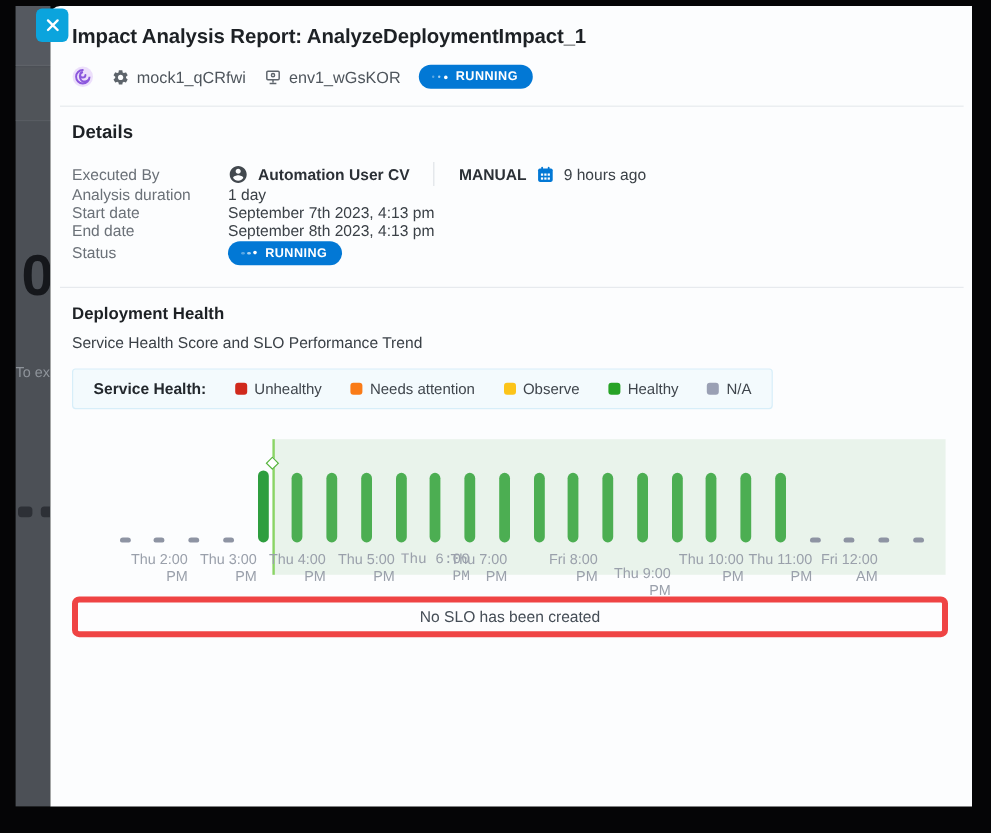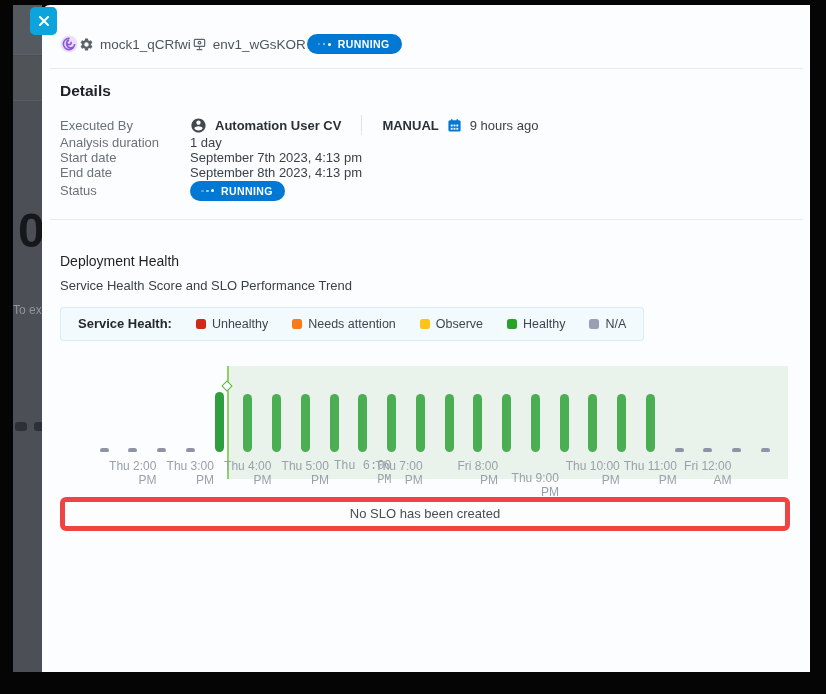--- a/index.html
+++ b/index.html
@@ -27,21 +27,21 @@
     background:#fcfdfe; border-top-left-radius:8px;
   }
   .close-btn {
     position:absolute; left:-12px; top:2px; width:27px; height:28px;
     background:#0ba4dd; border:none; border-radius:5px; cursor:pointer;
     display:flex; align-items:center; justify-content:center;
   }
   .drawer-content { padding:16px 20px 0 18px; }
 
   .title { font-size:17px; font-weight:700; color:#1d2125; letter-spacing:-0.1px; }
-  .meta-row { display:flex; align-items:center; gap:1px; margin-top:13px; }
+  .meta-row { display:flex; align-items:center; gap:15px; margin-top:13px; }
   .meta-item { display:flex; align-items:center; gap:6px; font-size:13.5px; font-weight:500; color:#4e555c; }
   .divider { height:1px; background:#e7eaee; margin:14px -13px 0 -10px; }
 
   .badge {
     display:inline-flex; align-items:center; gap:7px;
     background:#0278d5; color:#fff; border-radius:12px;
     padding:4px 12px 4px 11px; font-size:10.5px; font-weight:700; letter-spacing:0.4px;
   }
   .badge .dots { display:inline-flex; align-items:center; gap:2.5px; }
   .badge .dots i { width:3px; height:3px; border-radius:50%; background:#fff; display:inline-block; }
@@ -49,21 +49,21 @@
   .badge .dots i:nth-child(2){ opacity:.65; width:2.5px; height:2.5px; }
 
   .section-heading { font-size:15.5px; font-weight:700; color:#1d2125; margin:13px 0 15px; }
   .details-grid { display:grid; grid-template-columns:130px 1fr; align-items:center; }
   .d-label { font-size:13px; color:#6b7178; }
   .d-value { font-size:13px; color:#3b4147; }
   .exec-row { display:flex; align-items:center; gap:8px; }
   .exec-row .strong { font-weight:700; color:#2b3036; font-size:13px; }
   .vsep { width:1px; height:20px; background:#dfe3e8; margin:0 12px; }
 
-  .dh-heading { font-size:14px; font-weight:400; color:#1d2125; margin-top:33px; }
+  .dh-heading { font-size:14px; font-weight:700; color:#1d2125; margin-top:13px; }
   .dh-subtitle { font-size:13px; color:#3b4147; margin-top:9px; }
 
   .legend-box {
     margin-top:14px; display:inline-flex; align-items:center; gap:24px;
     background:#f3fafd; border:1px solid #d7eef9; border-radius:3px;
     padding:8px 17px; min-height:34px;
   }
   .legend-title { font-size:13px; font-weight:700; color:#23282d; }
   .legend-item { display:inline-flex; align-items:center; gap:6px; font-size:12.5px; color:#3f454c; }
   .legend-item .swatch { width:10px; height:10px; border-radius:2.5px; display:inline-block; }
@@ -103,20 +103,21 @@
       <span>
         <svg width="12" height="12" viewBox="0 0 12 12">
             <path d="M2 2 L10 10 M10 2 L2 10" stroke="#fff" stroke-width="2" stroke-linecap="round"></path>
           </svg>
       </span>
     </button>
 
     <div class="drawer-content">
 
       <div>
+        <div class="title">Impact Analysis Report: AnalyzeDeploymentImpact_1</div>
         <div class="meta-row">
           <span>
             <svg width="18" height="18" viewBox="0 0 18 18">
               <circle cx="9" cy="9" r="8.5" fill="#ecdffb"></circle>
               <path d="M9 3.4 A5.6 5.6 0 1 0 14.6 9 A4 4 0 1 1 9 5.2 A2.2 2.2 0 1 0 11.2 7.4" fill="none" stroke="#8b57dd" stroke-width="1.6" stroke-linecap="round"></path>
             </svg>
           </span>
           <span class="meta-item">
             <span>
               <svg width="15" height="15" viewBox="0 0 24 24" fill="#5d646b">

